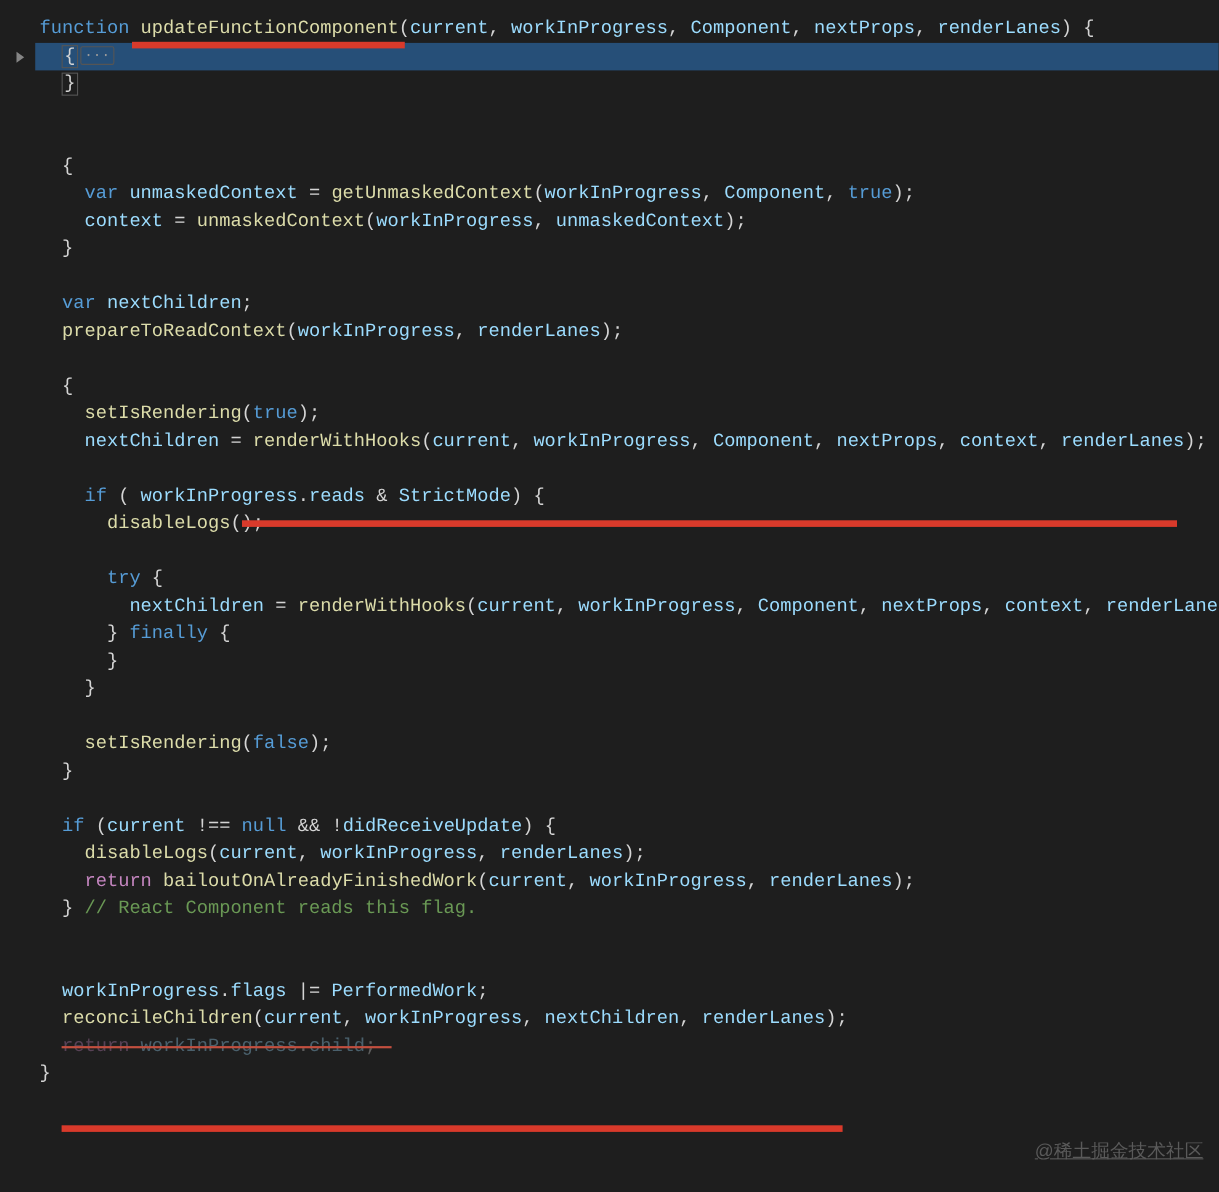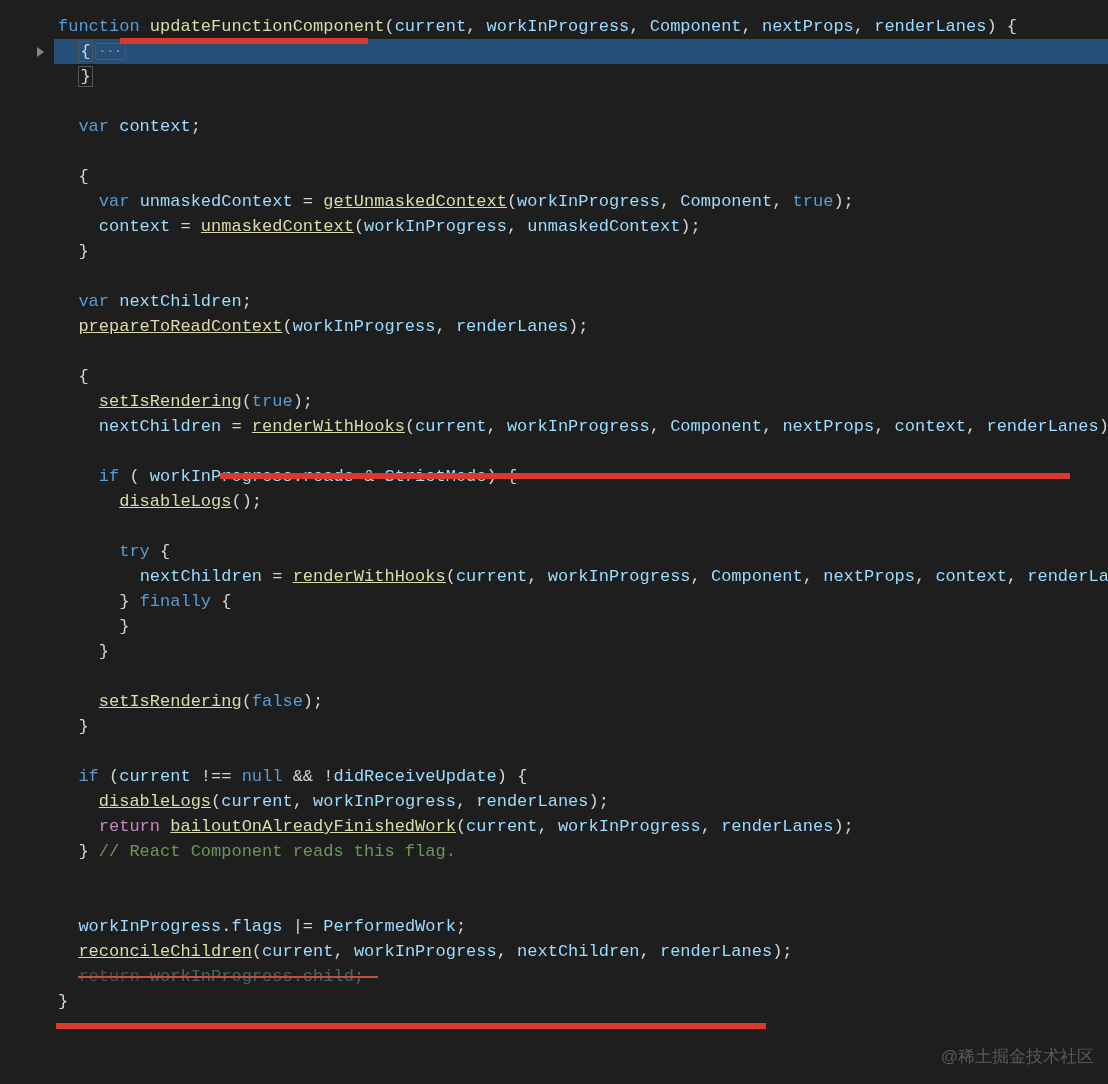--- a/index.html
+++ b/index.html
@@ -37,21 +37,20 @@
   }
   .code {
     position: relative;
     width: 100%;
   }
   .row {
     display: flex;
     align-items: flex-end;
     position: relative;
     min-height: 25px;
-    margin-left: 22px;
   }
   .row.highlighted .linecontent {
     background: var(--highlight-line-bg);
   }
   .row.highlighted .gutter {
   }
   .gutter {
     flex: 0 0 32px;
     text-align: right;
     color: var(--gutter-fg);
@@ -74,21 +73,21 @@
   .linecontent {
     flex: 1;
     white-space: pre;
     padding-left: 4px;
     height: 25px;
     line-height: 25px;
     position: relative;
   }
   .k { color: var(--keyword); }
   .fn { color: var(--funcname); }
-  .fc { color: var(--funccall); text-decoration: underline; }
+  .fc { color: var(--funccall); }
   .v { color: var(--variable); }
   .p { color: var(--punct); }
   .lit { color: var(--literal); }
   .cm { color: var(--comment); }
   .op { color: var(--fg); }
   .prop { color: var(--property); }
 
   .fold-box {
     display: inline-block;
     border: 1px solid #555;
@@ -110,25 +109,26 @@
 
   .strike {
     position: absolute;
     height: 2px;
     background: var(--strike);
     z-index: 4;
   }
 
   .watermark {
     position: absolute;
-    bottom: 16px;
+    bottom: 26px;
     right: 14px;
     color: var(--watermark);
     font-family: -apple-system, BlinkMacSystemFont, "Segoe UI", sans-serif;
     font-size: 17px;
+    text-decoration: underline;
   }
 </style>
 </head>
 <body>
 
 <div class="editor">
   <div class="code">
 
     <div class="row">
       <div class="gutter"></div>
@@ -143,24 +143,20 @@
     <div class="row">
       <div class="gutter"></div>
       <div class="linecontent"><span class="p">  </span><span class="p" style="border:1px solid #555;padding:0 1px">}</span></div>
     </div>
 
     <div class="row">
         <div class="gutter"></div>
         <div class="linecontent"> </div>
       </div>
 
-    <div class="row">
-      <div class="gutter"></div>
-      <div class="linecontent"><span class="p">  </span><span class="k">var</span><span class="p"> </span><span class="v">context</span><span class="p">;</span></div>
-    </div>
 
     <div class="row">
         <div class="gutter"></div>
         <div class="linecontent"> </div>
       </div>
 
     <div class="row">
         <div class="gutter"></div>
         <div class="linecontent"><span class="p">  </span><span class="p">{</span></div>
       </div>

